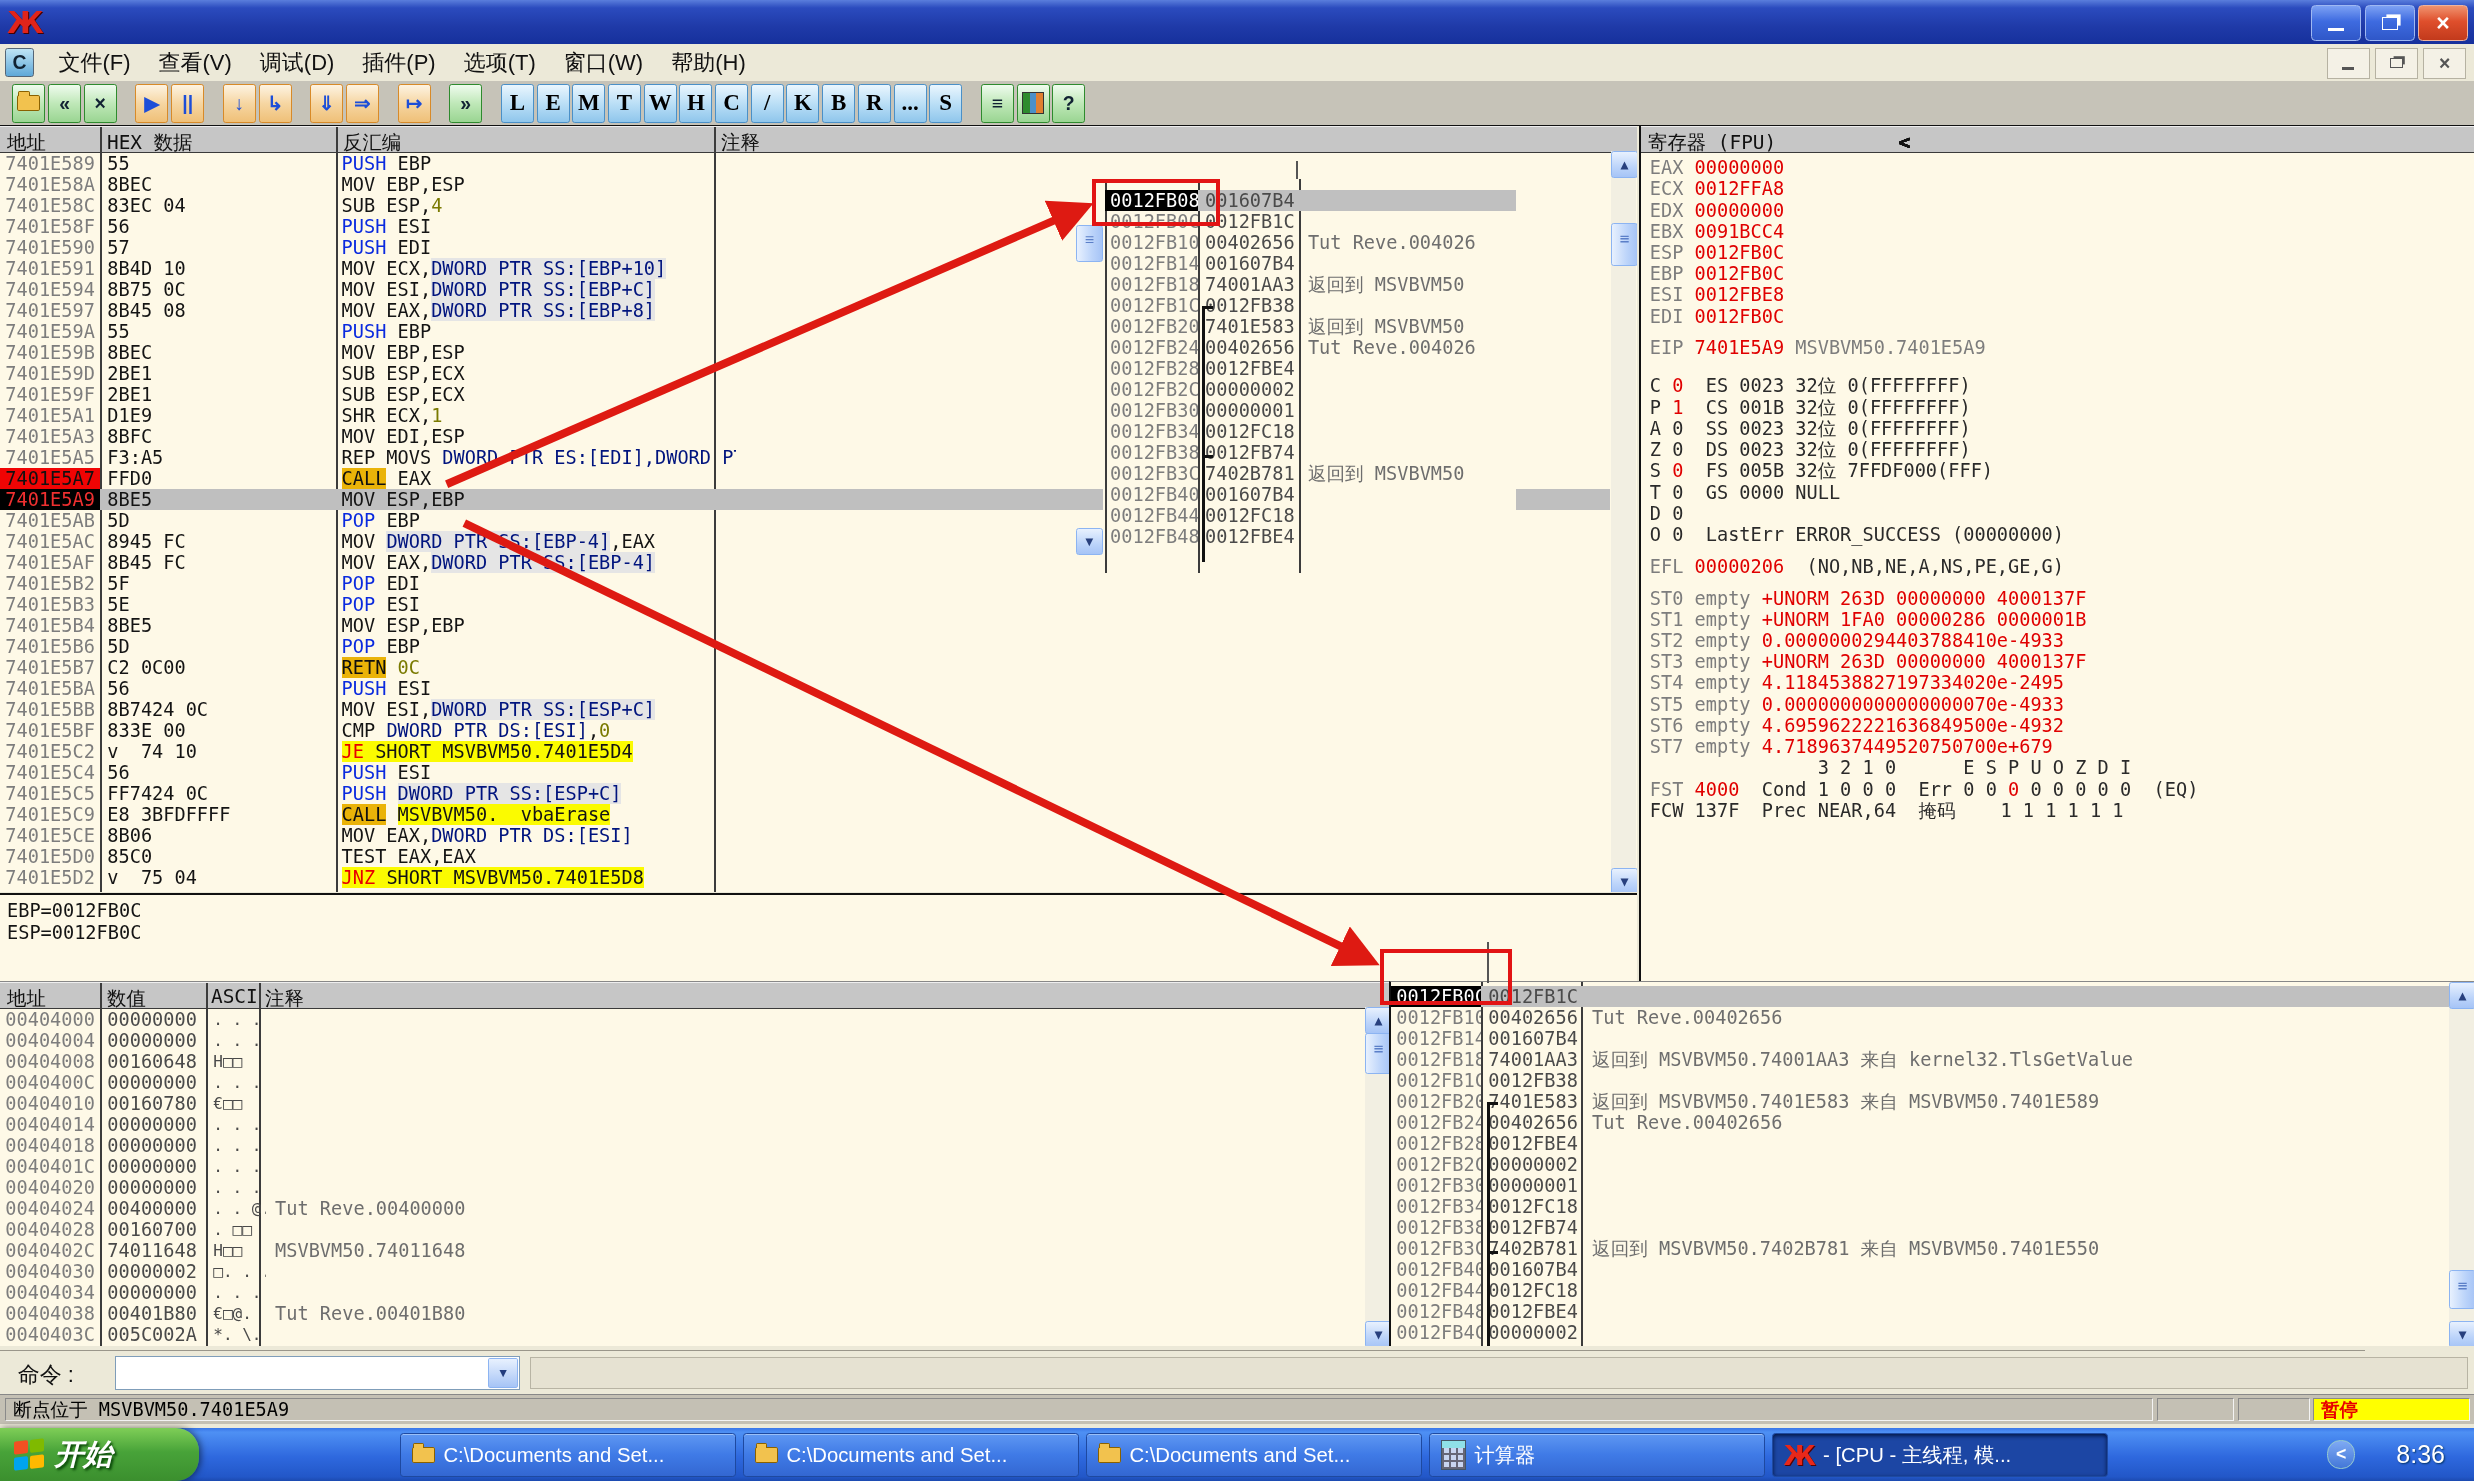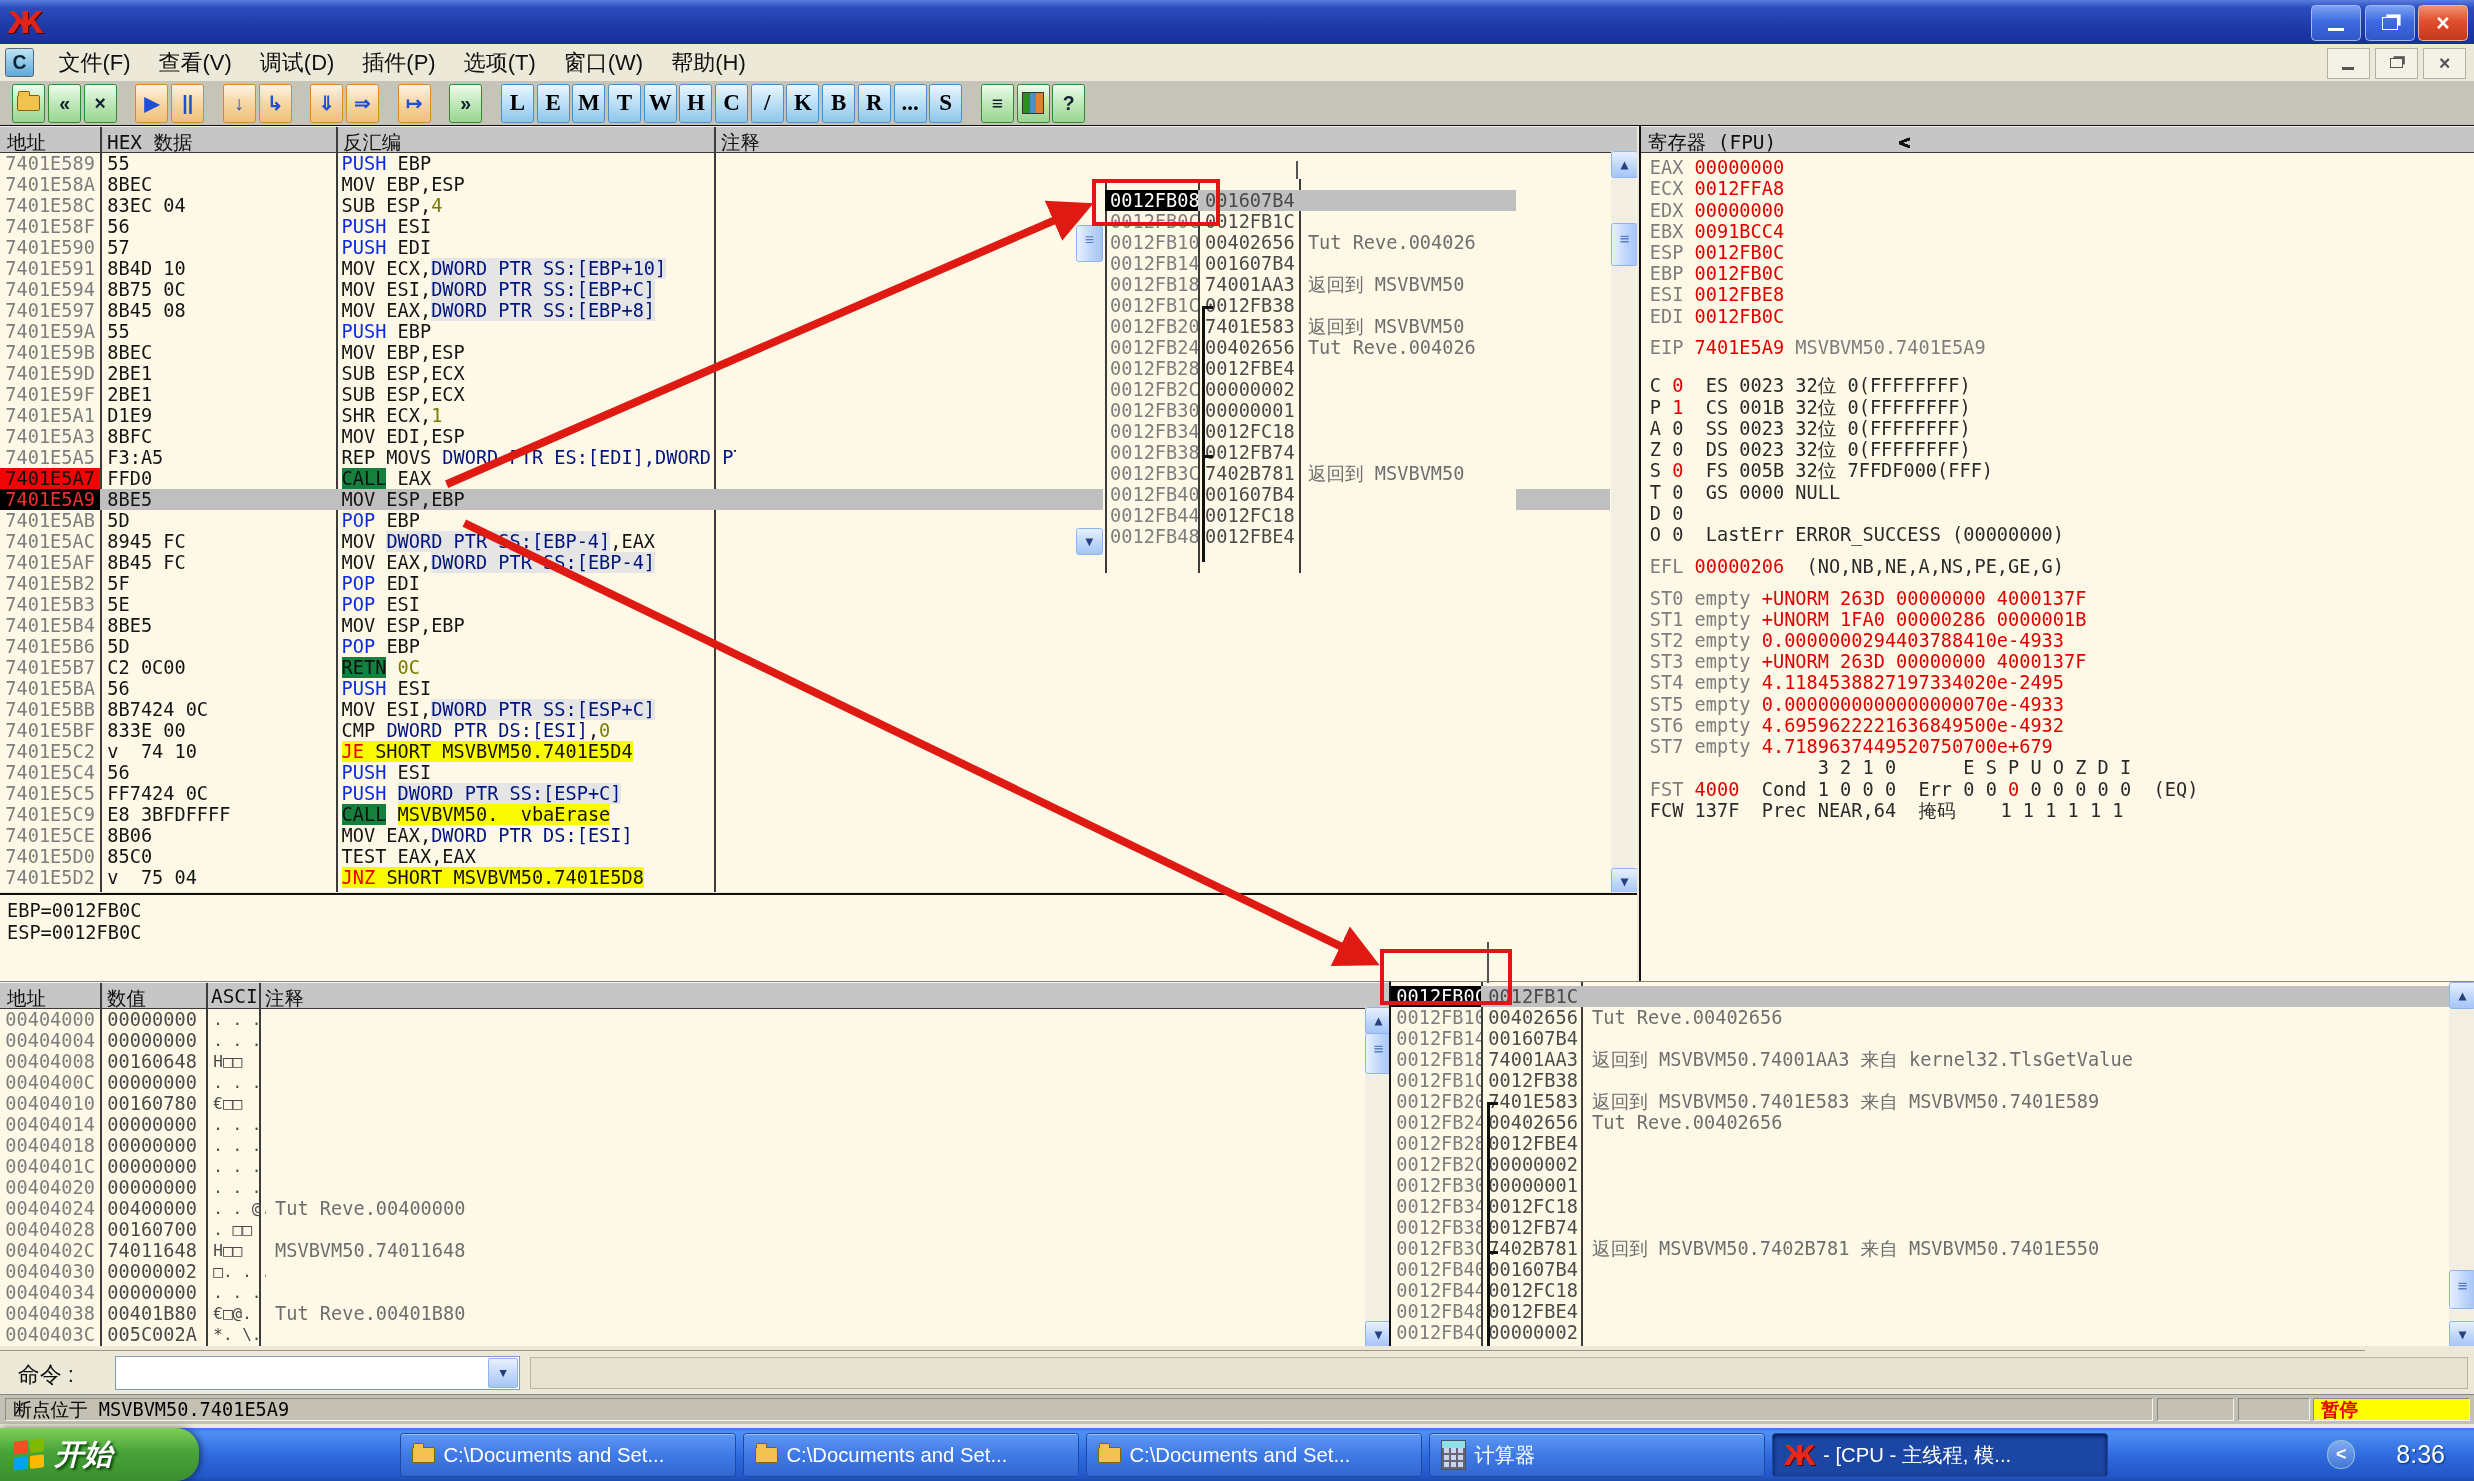--- a/index.html
+++ b/index.html
@@ -57,21 +57,21 @@
   
   .drow{display:flex;height:21px;line-height:21px;font-size:18.6px;white-space:pre;}
   .drow.sel{background:#BFBFBF;}
   .c-addr{width:95px;padding-left:5.3px;color:#7D7D7D;flex:none;overflow:hidden;}
   .c-addr.bp{background:#F00404;color:#111;}
   .c-addr.eip{background:#000;color:#F03030;}
   .c-hex{width:229px;padding-left:7px;color:#141414;flex:none;overflow:hidden;}
   .c-asm{width:394px;padding-left:5.3px;flex:none;overflow:hidden;}
   .c-com{flex:1;overflow:hidden;color:#7D7D7D;}
   .sk{color:#141414;} .sb{color:#0A2ADF;} .sn{color:#00147E;}
-  .sm{color:#00147E;background:#e5e5e5;margin-top:8px;} .sc{color:#101010;background:#15803d;text-align:right;}
+  .sm{color:#00147E;background:#e5e5e5;margin-top:8px;} .sc{color:#101010;background:#eab308;text-align:right;}
   .so{color:#7A7A00;} .sjr{color:#E80000;background:#FBFB00;} .sy{color:#141414;background:#FBFB00;}
   
   .regline{position:absolute;left:8.8px;white-space:pre;font-size:18.6px;line-height:21px;}
   .tg{color:#7D7D7D;} .tr{color:#E00000;} .tk{color:#2A2A2A;}
   .chev{position:absolute;right:12.4px;top:1.8px;width:566px;display:flex;justify-content:space-between;
     color:#444;font-size:19.4px;font-weight:bold;}
   
   .srow{display:flex;height:21px;line-height:21px;font-size:18.6px;white-space:pre;}
   .srow.sel{background:#C0C0C0;}
   .s-addr{flex:none;padding-left:5.3px;color:#7D7D7D;overflow:hidden;}

